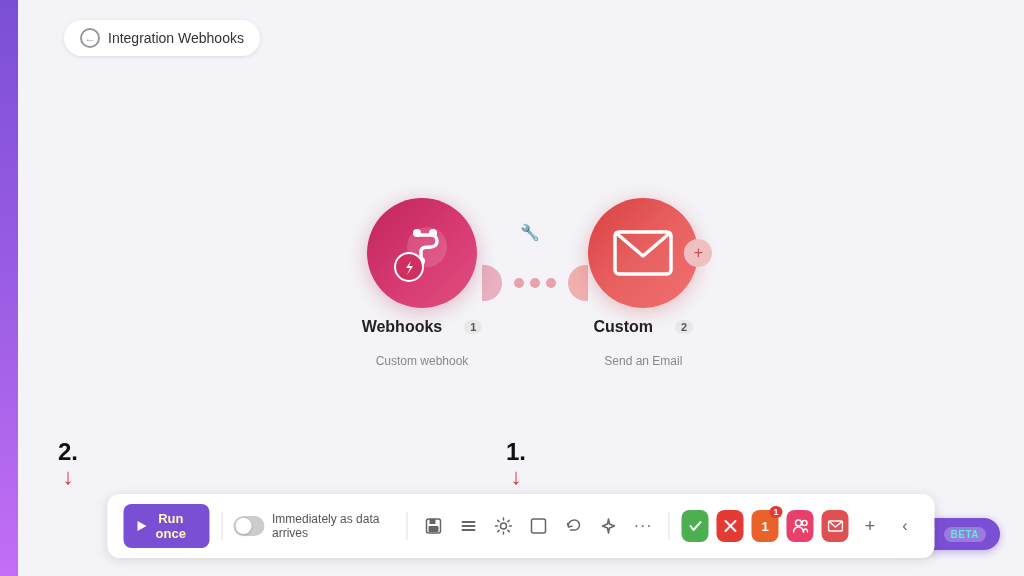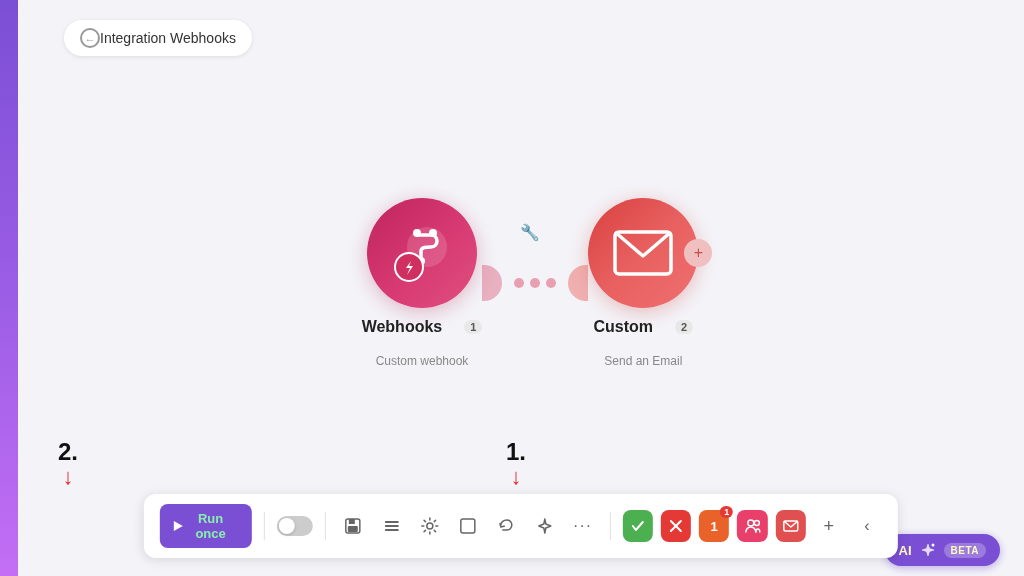--- a/index.html
+++ b/index.html
@@ -34,21 +34,21 @@
     
     .breadcrumb {
       position: absolute;
       top: 20px;
       left: 46px;
       background: white;
       border-radius: 20px;
       padding: 8px 16px;
       display: flex;
       align-items: center;
-      gap: 0;
+      gap: 8px;
       box-shadow: 0 1px 4px rgba(0,0,0,0.1);
       z-index: 20;
     }
     .breadcrumb-back {
       width: 20px; height: 20px;
       border: 2px solid #999;
       border-radius: 50%;
       display: flex; align-items: center; justify-content: center;
       cursor: pointer;
     }
@@ -198,21 +198,21 @@
       display: flex;
       align-items: center;
       gap: 8px;
       box-shadow: 0 2px 12px rgba(0,0,0,0.12);
       z-index: 20;
       min-width: 700px;
     }
 
     .run-once-btn {
       background: #7b4fd4;
-      color: #86efac;
+      color: #fef9c3;
       border: none;
       border-radius: 8px;
       padding: 7px 14px;
       font-size: 13px;
       font-weight: 600;
       cursor: pointer;
       display: flex;
       align-items: center;
     }
 
@@ -301,24 +301,24 @@
       color: white;
       font-size: 9px;
       font-weight: bold;
       border-radius: 8px;
       padding: 1px 4px;
     }
 
     
     .ai-btn {
       position: absolute;
-      bottom: 10px;
+      bottom: 26px;
       right: 24px;
       background: #7b4fd4;
-      color: #fef9c3;
+      color: #5eead4;
       border-radius: 20px;
       padding: 8px 14px;
       font-size: 13px;
       font-weight: 600;
       display: flex;
       align-items: center;
       gap: 8px;
       cursor: pointer;
       box-shadow: 0 2px 8px rgba(100,60,200,0.4);
     }
@@ -422,20 +422,21 @@
 
     <button class="run-once-btn">
       <span class="play-icon"></span>
       <span>Run once</span>
     </button>
 
     <div class="toolbar-divider"></div>
 
     <div class="toggle-container">
       <div class="toggle"></div>
+      <span>Immediately as data arrives</span>
     </div>
 
     <div class="toolbar-divider"></div>
 
     <button class="toolbar-icon-btn" title="Save">
       <svg width="18" height="18" viewBox="0 0 18 18" fill="none">
         <rect x="2" y="2" width="14" height="14" rx="2" stroke="#666" stroke-width="1.5" fill="none"></rect>
         <rect x="5" y="2" width="6" height="5" fill="#666"></rect>
         <rect x="4" y="9" width="10" height="6" rx="1" fill="#666"></rect>
       </svg>

